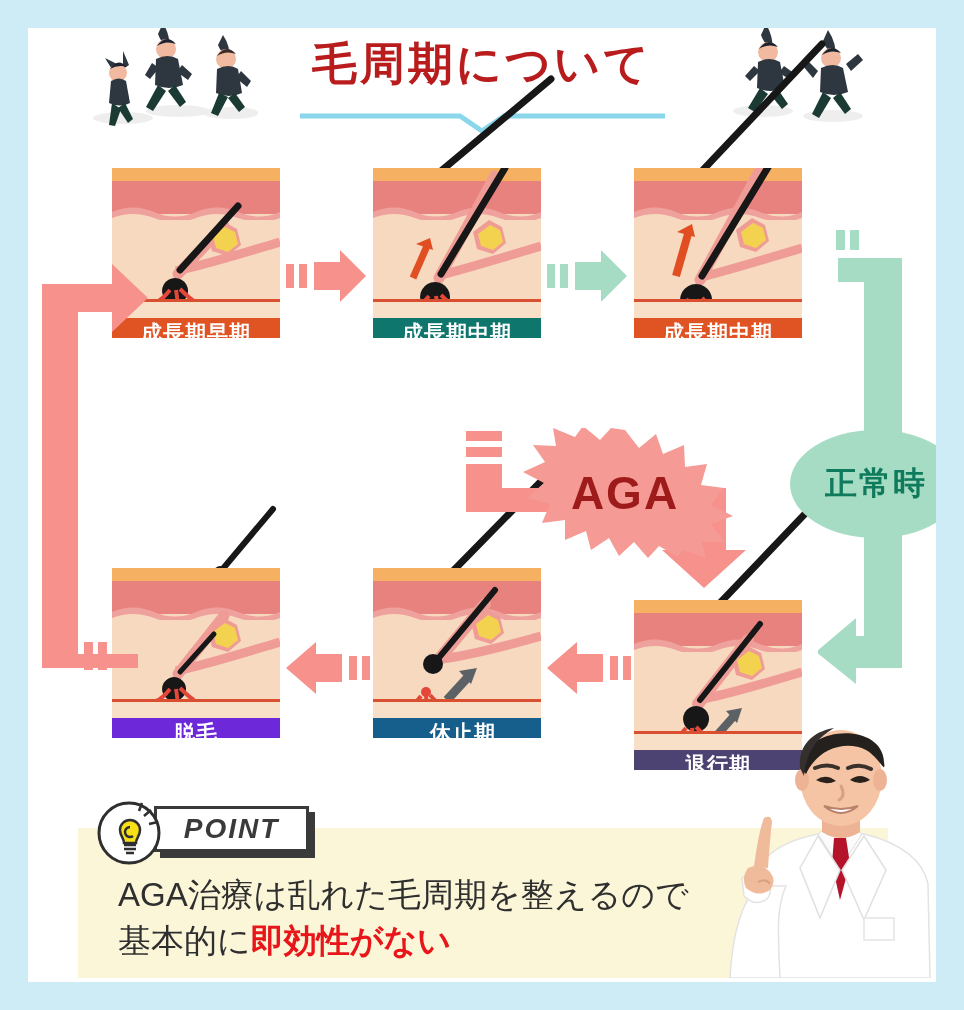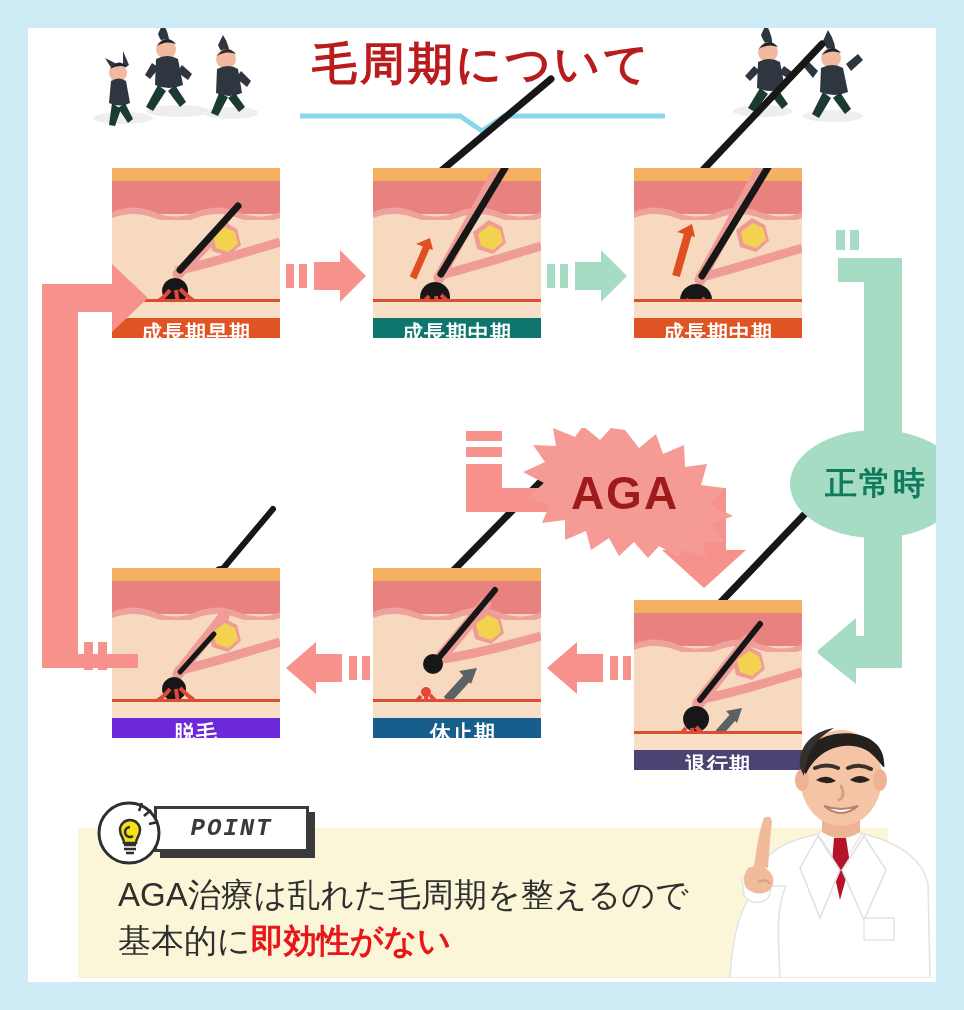--- a/index.html
+++ b/index.html
@@ -72,21 +72,21 @@
   .point-badge{
     position:absolute;left:18px;top:-22px;width:215px;height:48px;
   }
   .badge-rect{
     position:absolute;left:58px;top:0;width:155px;height:46px;
     background:#ffffff;border:3px solid #3a3a3a;box-sizing:border-box;
     box-shadow:6px 6px 0 #3a3a3a;
   }
   .badge-rect span{
     display:block;line-height:40px;text-align:center;
-    font-size:24px;font-weight:bold;font-style:italic;color:#3a3a3a;letter-spacing:2px;font-family:Liberation Mono, monospace;
+    font-size:28px;font-weight:bold;font-style:italic;color:#3a3a3a;letter-spacing:2px;
   }
   .bulb{position:absolute;left:0;top:-6px;}
   .point-text{
     position:absolute;left:40px;top:44px;width:700px;
     font-size:33px;line-height:46px;color:#2f2f2f;font-weight:500;
   }
   .point-text b{color:#e8161a;font-weight:bold;}
   
   .doctor{position:absolute;right:-8px;bottom:0;}
 </style>

